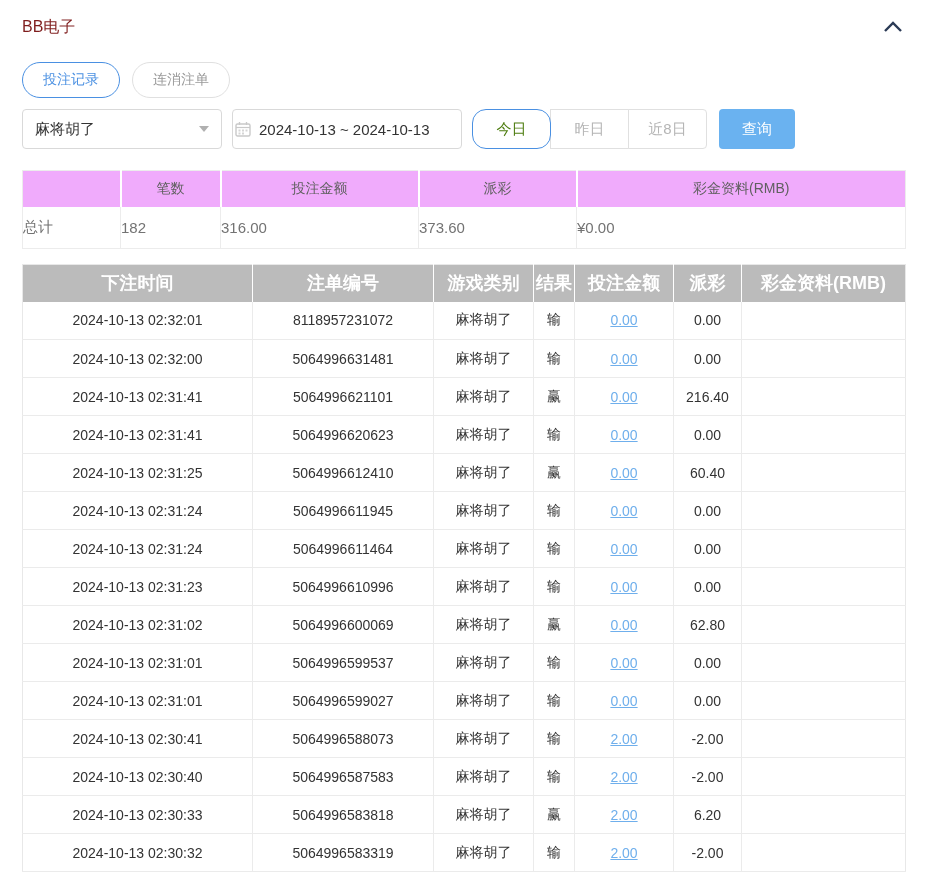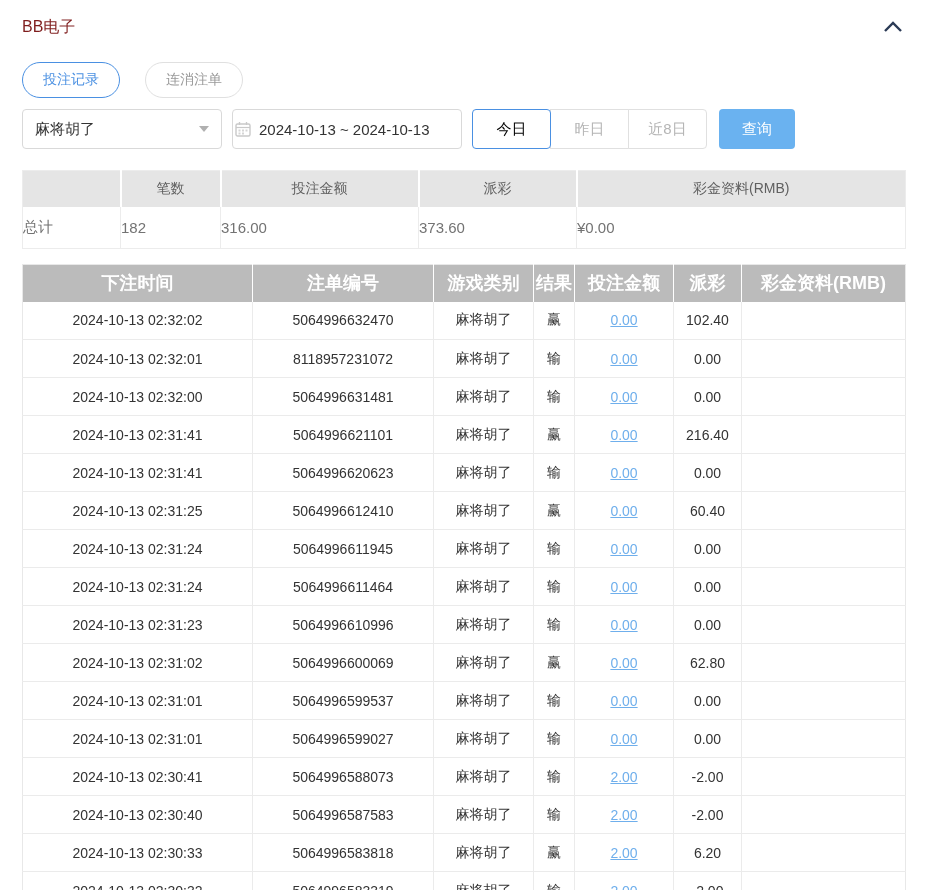--- a/index.html
+++ b/index.html
@@ -6,48 +6,48 @@
   html,body { width:927px; height:890px; background:#fff; overflow:hidden;
     font-family:"Liberation Sans","DejaVu Sans",sans-serif; }
   .page { padding:14px 22px 0 22px; width:927px; }
 
   
   .panel-header { display:flex; justify-content:space-between; align-items:center; height:26px; }
   .panel-title { font-size:16px; font-weight:normal; color:#7f1d1d; }
   .collapse-btn { width:24px; height:24px; display:flex; align-items:center; justify-content:center; cursor:pointer; }
 
   
-  .tabs { display:flex; gap:25px; margin-top:22px; }
+  .tabs { display:flex; gap:12px; margin-top:22px; }
   .tab { height:36px; padding:0 20px; border-radius:18px; border:1px solid #e0e0e0;
     background:#fff; color:#999; font-size:14px; display:flex; align-items:center; cursor:pointer; }
   .tab.active { border-color:#4a90e2; color:#4a90e2; }
 
   
   .filters { display:flex; margin-top:11px; align-items:center; }
   .select-box { width:200px; height:40px; border:1px solid #d9d9d9; border-radius:4px;
     display:flex; align-items:center; justify-content:space-between; padding:0 12px; cursor:pointer; }
   .select-value { font-size:15px; color:#333; }
   .caret { width:0; height:0; border-left:5px solid transparent; border-right:5px solid transparent;
     border-top:6px solid #b0b0b0; }
   .date-box { margin-left:10px; width:230px; height:40px; border:1px solid #d9d9d9; border-radius:4px;
     display:flex; align-items:center; padding:0 2px; cursor:pointer; }
   .date-value { font-size:15px; color:#333; margin-left:8px; white-space:nowrap; }
   .quick-group { display:flex; margin-left:10px; }
   .quick-btn { width:79px; height:40px; background:#fff; border:1px solid #e0e0e0; margin-left:-1px;
     color:#b5b5b5; font-size:15px; display:flex; align-items:center; justify-content:center; cursor:pointer; }
   .quick-btn:first-child { margin-left:0; border-radius:4px 0 0 4px; }
   .quick-btn:last-child { border-radius:0 4px 4px 0; }
-  .quick-btn.active { border-color:#4a90e2; color:#000000; position:relative; z-index:2; border-radius:4px; }
+  .quick-btn.active { border-color:#4a90e2; color:#4d7c0f; position:relative; z-index:2; border-radius:14px; }
   .query-btn { margin-left:12px; width:76px; height:40px; background:#6ab2f0; border:none; border-radius:4px;
     color:#fff; font-size:15px; display:flex; align-items:center; justify-content:center; cursor:pointer; }
 
   
   table { border-collapse:collapse; table-layout:fixed; width:883px; }
   .summary-table { margin-top:21px; border:1px solid #ececec; }
-  .summary-table th { background:#e5e5e5; height:36px; font-size:14px; font-weight:normal; color:#606060;
+  .summary-table th { background:#f0abfc; height:36px; font-size:14px; font-weight:normal; color:#606060;
     border-right:2px solid #fff; text-align:center; }
   .summary-table th:last-child { border-right:none; }
   .summary-table td { height:42px; font-size:15px; color:#737373; text-align:left;
     border-right:1px solid #ececec; background:#fff; }
   .summary-table td:last-child { border-right:none; }
 
   .records-table { margin-top:15px; border:1px solid #e8e8e8; }
   .records-table th { background:#bbbbbb; height:37px; font-size:18px; font-weight:bold; color:#fff;
     border-right:1px solid #fff; text-align:center; }
   .records-table th:last-child { border-right:none; }
@@ -168,29 +168,20 @@
         <th>注单编号</th>
         <th>游戏类别</th>
         <th>结果</th>
         <th>投注金额</th>
         <th>派彩</th>
         <th>彩金资料(RMB)</th>
       </tr>
     </thead>
     <tbody>
         <tr>
-          <td>2024-10-13 02:32:02</td>
-          <td>5064996632470</td>
-          <td>麻将胡了</td>
-          <td>赢</td>
-          <td><a class="amount-link">0.00</a></td>
-          <td>102.40</td>
-          <td></td>
-        </tr>
-        <tr>
           <td>2024-10-13 02:32:01</td>
           <td>8118957231072</td>
           <td>麻将胡了</td>
           <td>输</td>
           <td><a class="amount-link">0.00</a></td>
           <td>0.00</td>
           <td></td>
         </tr>
         <tr>
           <td>2024-10-13 02:32:00</td>

